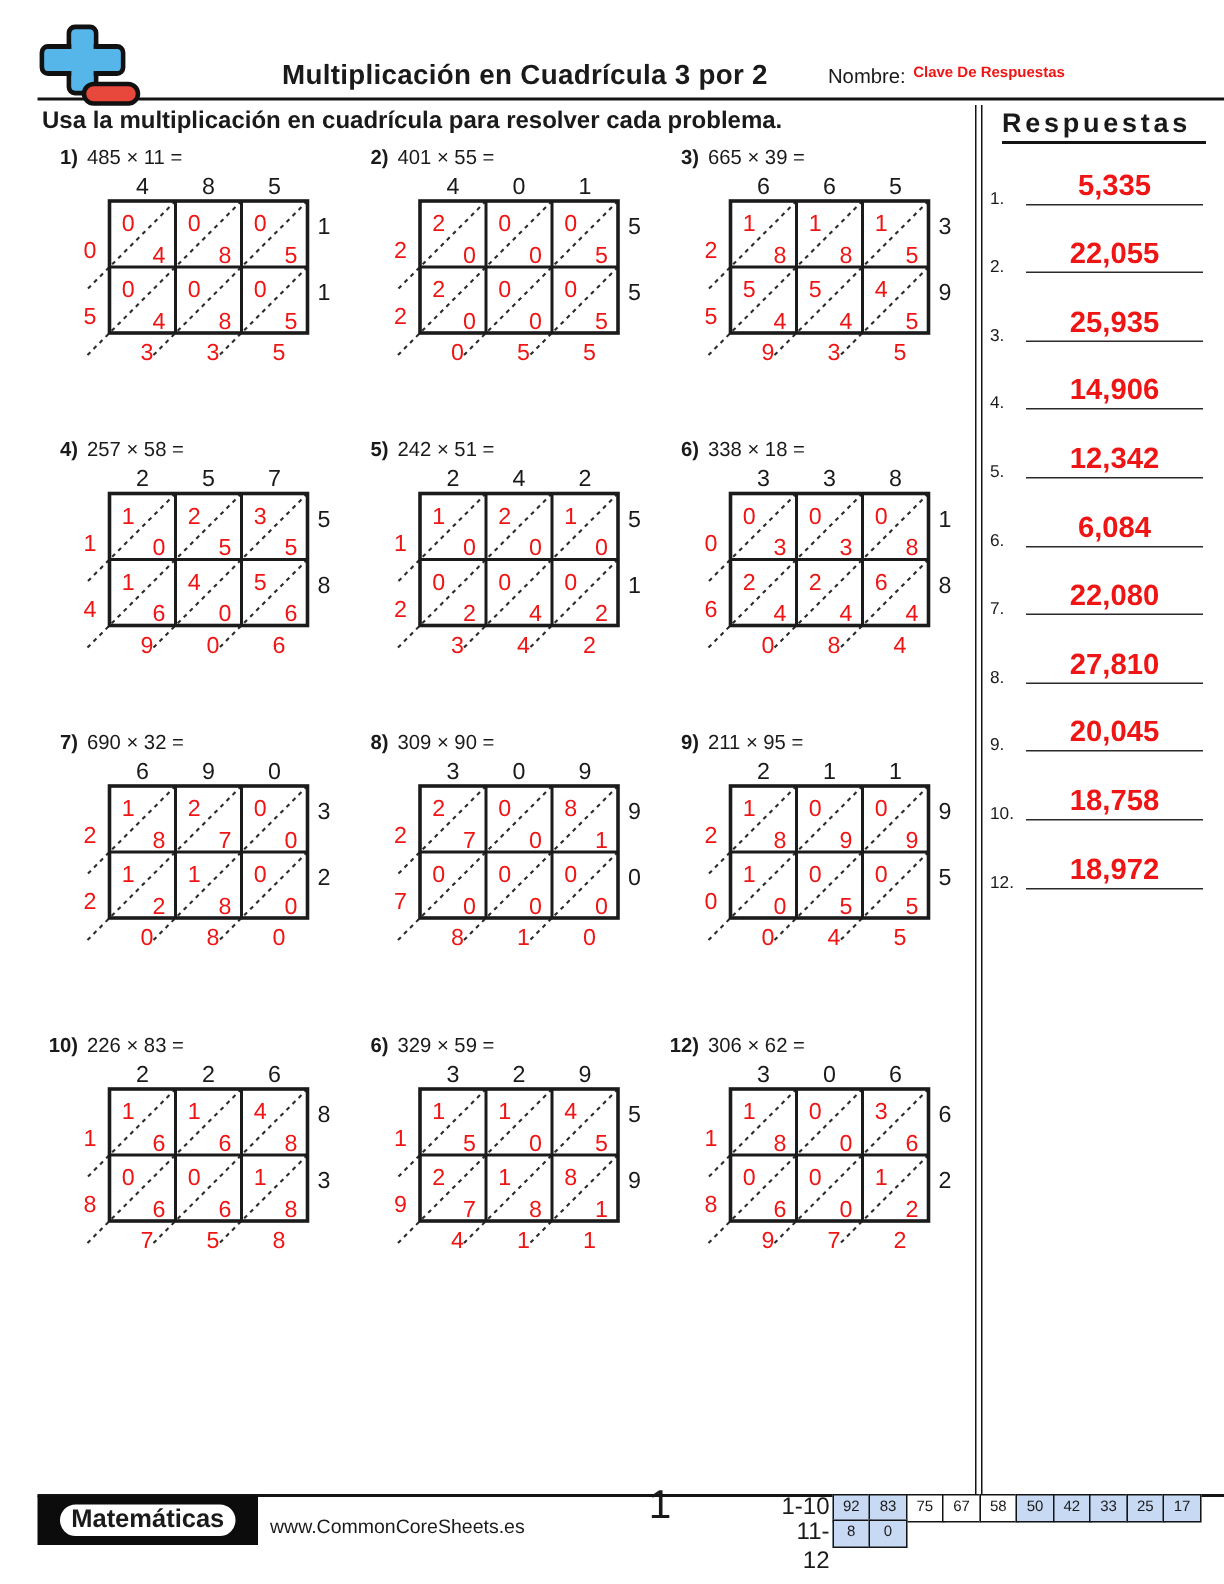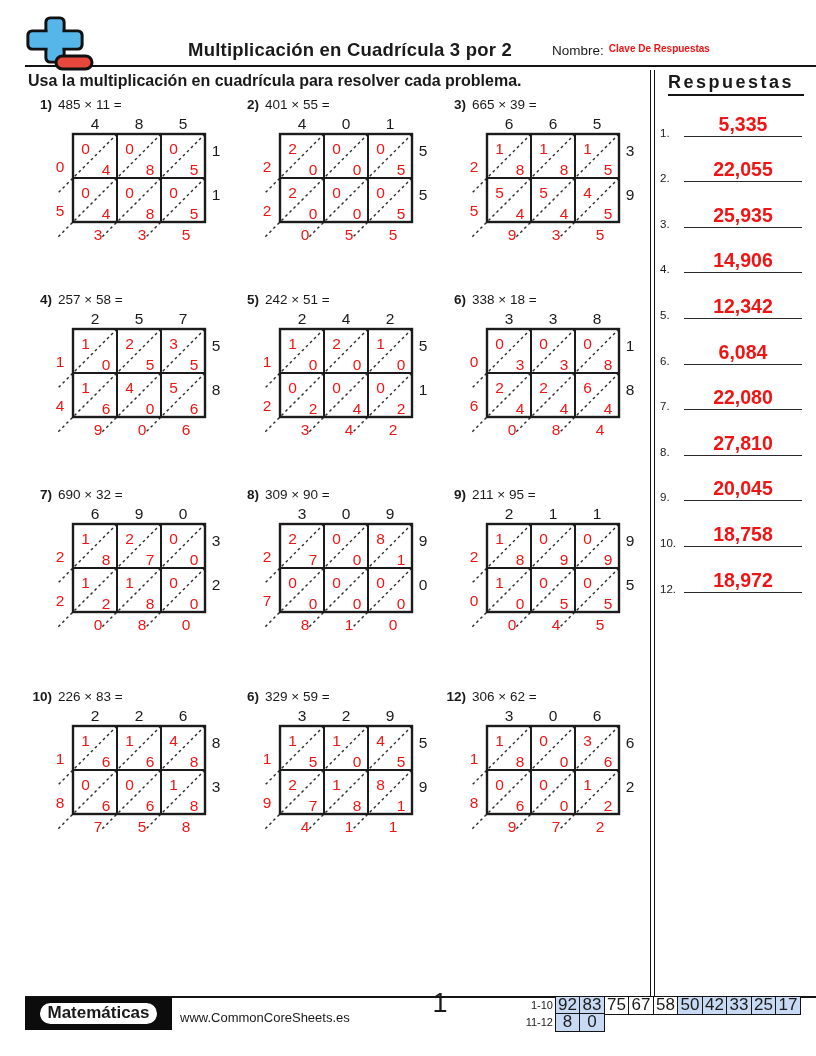--- a/index.html
+++ b/index.html
@@ -41,23 +41,23 @@
 
   
   .footer-rule{left:25px;top:996px;right:0;height:2.2px;background:#141414;}
   .brand{left:25px;top:997px;width:147px;height:33px;background:#0c0c0c;display:flex;align-items:center;justify-content:center;z-index:2;}
   .brand-pill{background:#fff;border:2.6px solid #0c0c0c;border-radius:15px;padding:0px 7px 1px;font-weight:bold;font-size:17px;white-space:nowrap;}
   .website{left:180px;top:1010px;font-size:13px;}
   .page-num{left:400px;top:988px;width:80px;text-align:center;font-size:27px;}
   .grading{left:520px;top:996px;}
   .g-row{display:flex;height:18.5px;margin-top:-1.5px;}
   .g-row:first-child{margin-top:0;}
-  .g-label{width:36px;text-align:right;font-size:11px;line-height:18.5px;padding-right:3px;box-sizing:border-box;}
+  .g-label{width:36px;text-align:right;font-size:16px;line-height:18.5px;padding-right:3px;box-sizing:border-box;}
   .g-cell{width:26px;box-sizing:border-box;border:1.5px solid #141414;margin-left:-1.5px;
-          text-align:center;font-size:17px;line-height:15.5px;background:#fff;}
+          text-align:center;font-size:10px;line-height:15.5px;background:#fff;}
   .g-cell.shaded{background:var(--shade);}
 </style>
 </head>
 <body>
 
 <svg class="abs logo" width="70" height="56" viewBox="0 0 70 56">
   <rect x="20" y="2" width="18" height="44" rx="4" fill="var(--blue)" stroke="#111" stroke-width="3.2"></rect>
   <rect x="2" y="15" width="54" height="18" rx="4" fill="var(--blue)" stroke="#111" stroke-width="3.2"></rect>
   <rect x="21.6" y="3.6" width="14.8" height="40.8" rx="3" fill="var(--blue)"></rect>
   <rect x="3.6" y="16.6" width="50.8" height="14.8" rx="3" fill="var(--blue)"></rect>

